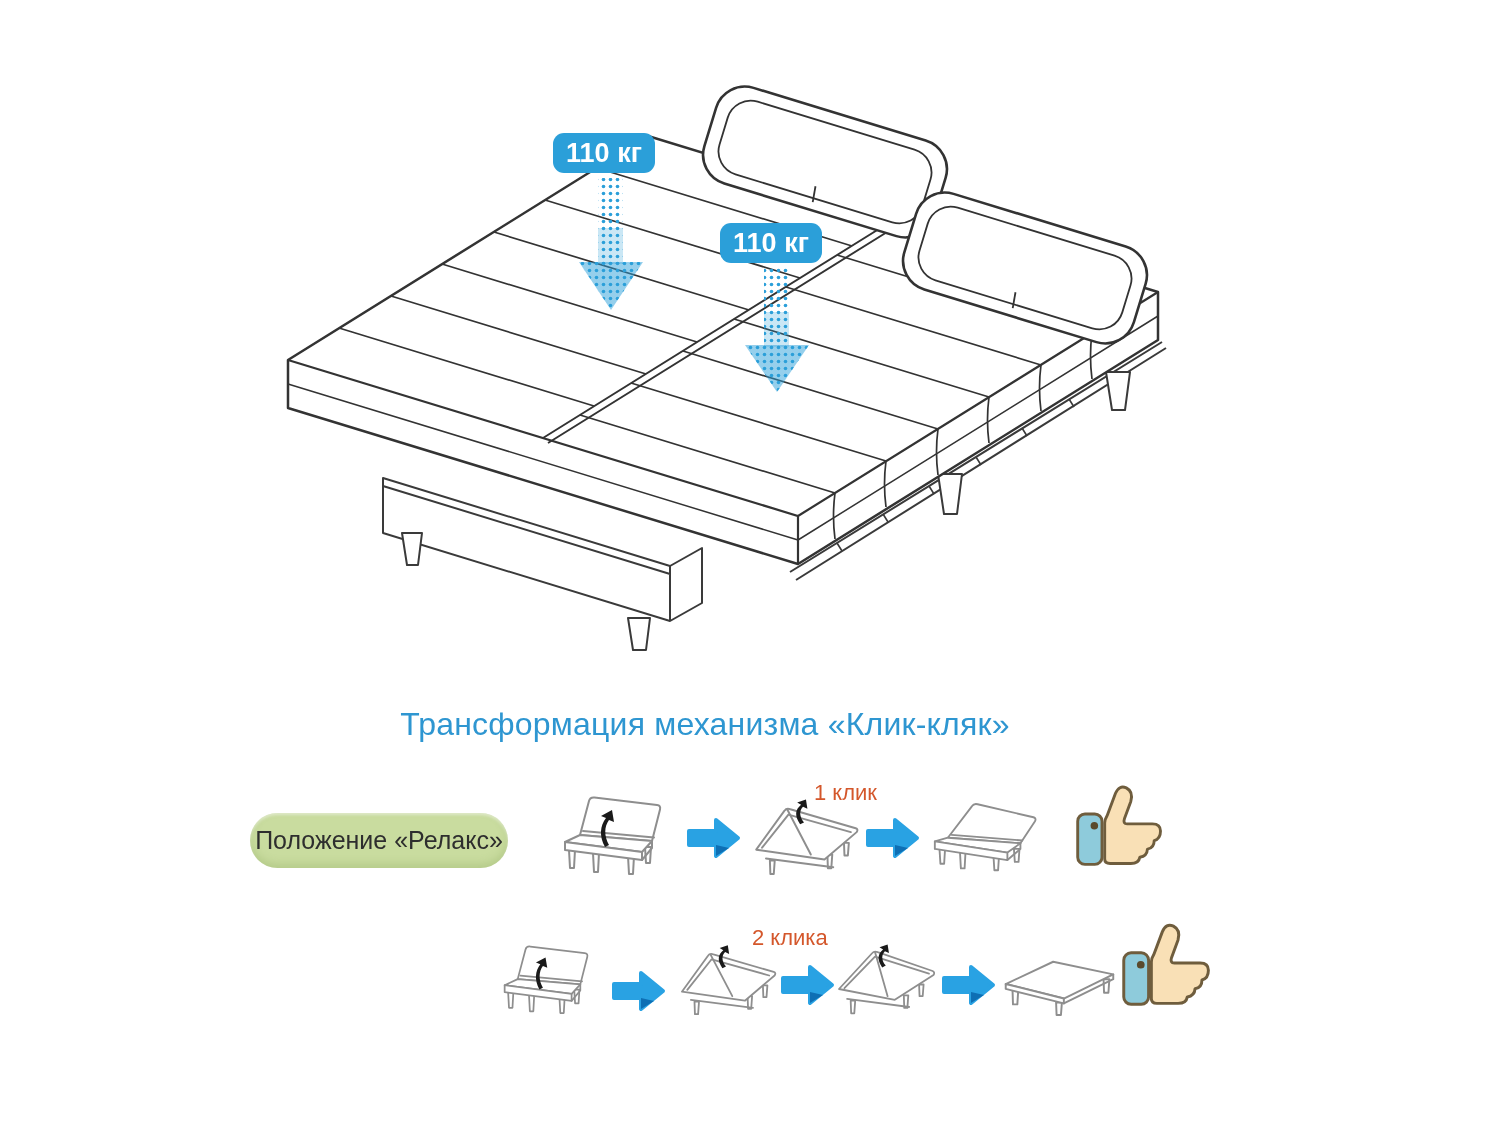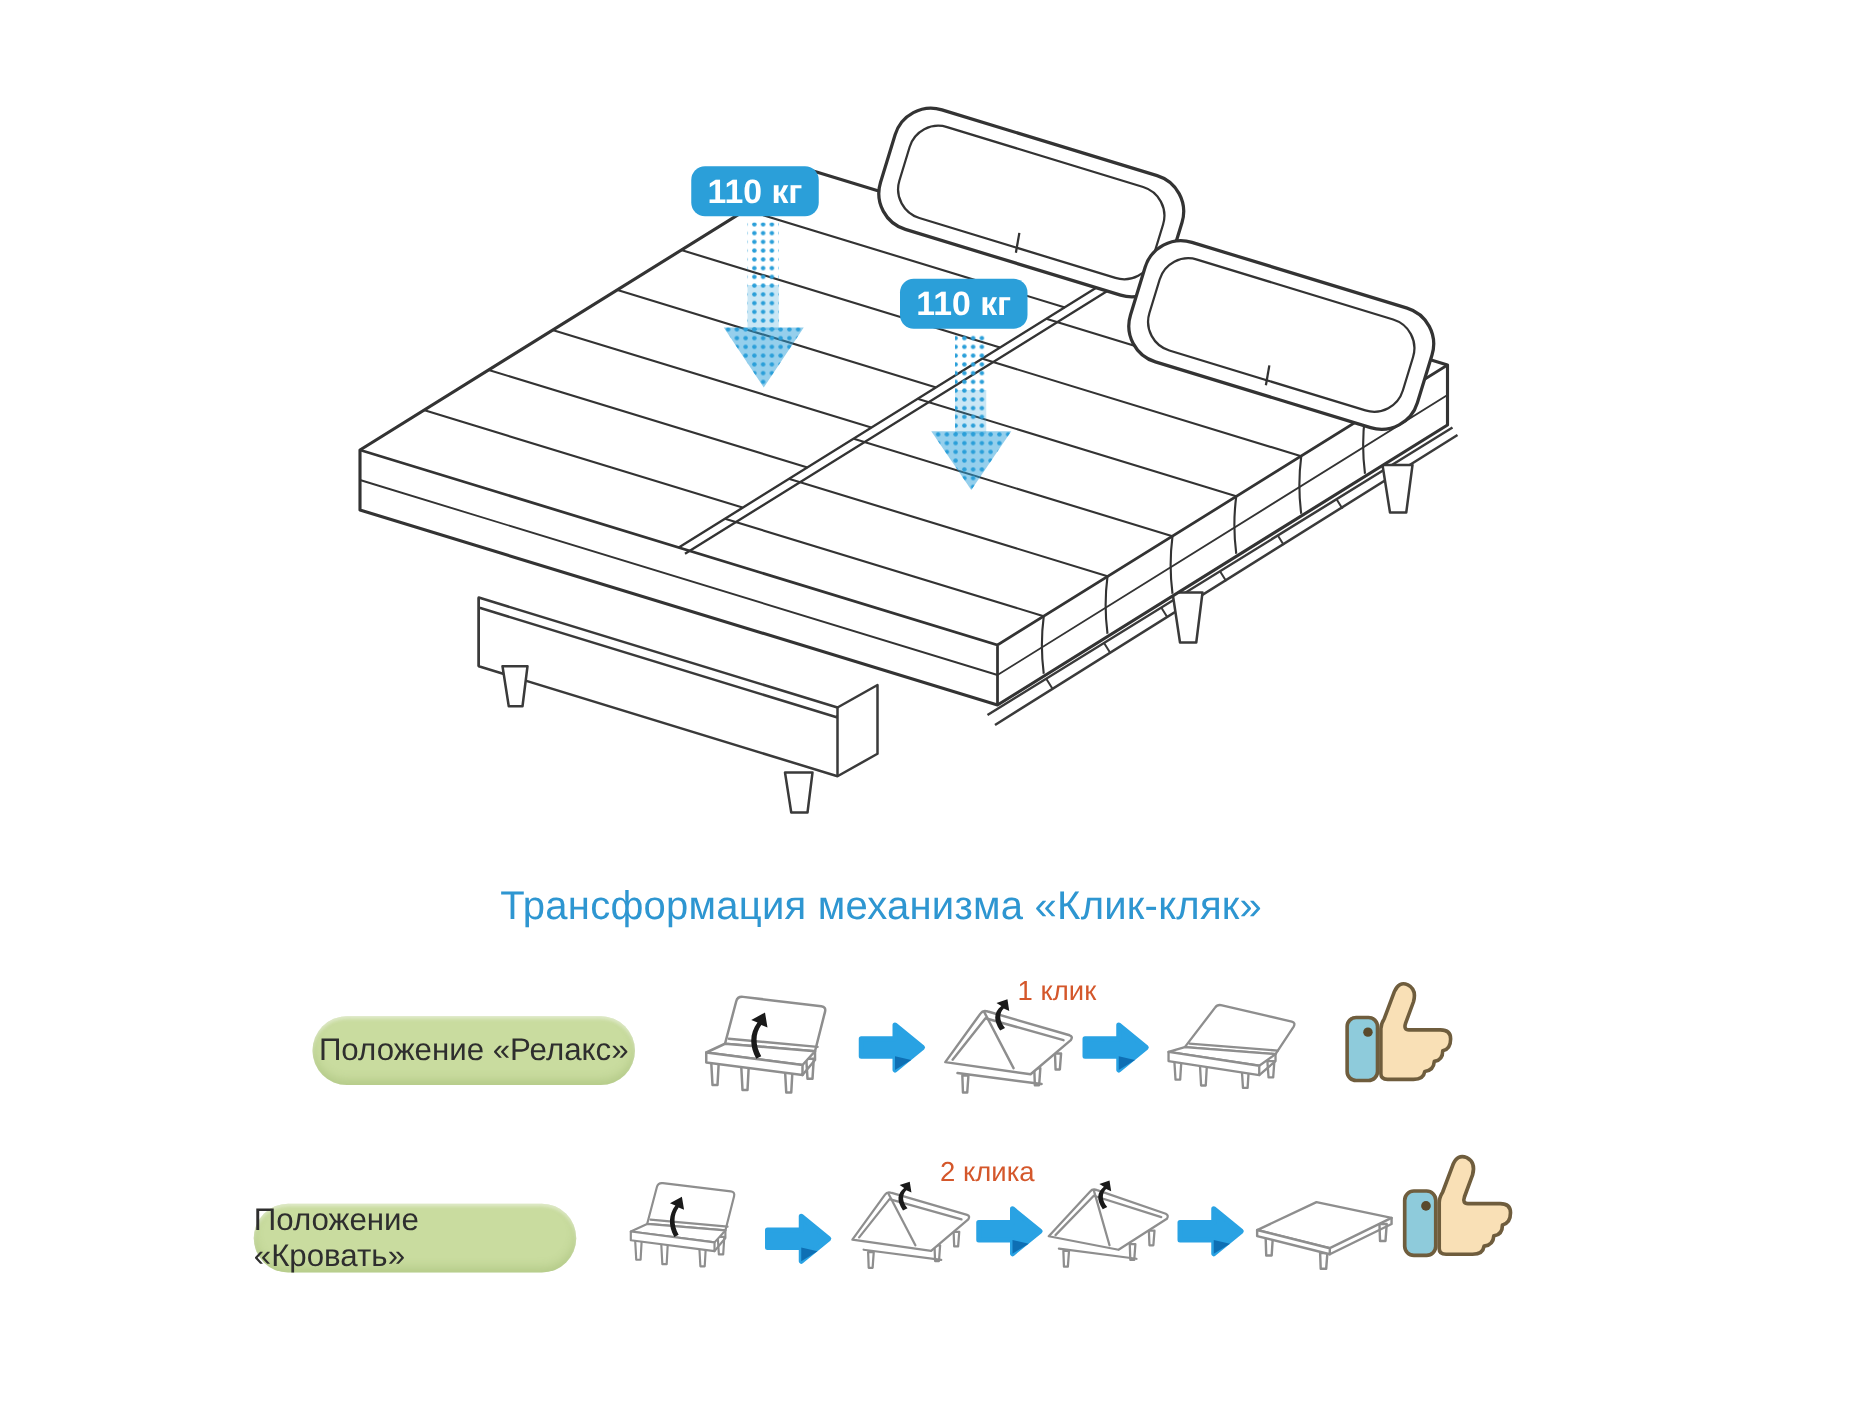--- a/index.html
+++ b/index.html
@@ -180,23 +180,20 @@
     </svg>
 
   <svg class="abs" style="left:926px;top:794px" width="120" height="80" viewBox="0 0 120 86">
       <use href="#i-sofa-relax"></use>
     </svg>
 
   <svg class="abs" style="left:1075px;top:776px" width="90" height="94" viewBox="0 0 100 104">
       <use href="#i-thumb"></use>
     </svg>
 
-  <div class="abs pill" id="pill-bed">
-    <span>Положение «Кровать»</span>
-  </div>
 
   <svg class="abs" style="left:496px;top:940px" width="106" height="80" viewBox="0 0 120 92">
       <use href="#i-sofa-closed"></use>
     </svg>
 
   <svg class="abs" style="left:611px;top:968px" width="56" height="46" viewBox="0 0 56 46">
       <use href="#i-arrow-right"></use>
     </svg>
 
   <div class="abs clicks" id="clicks-2">2 клика</div>

